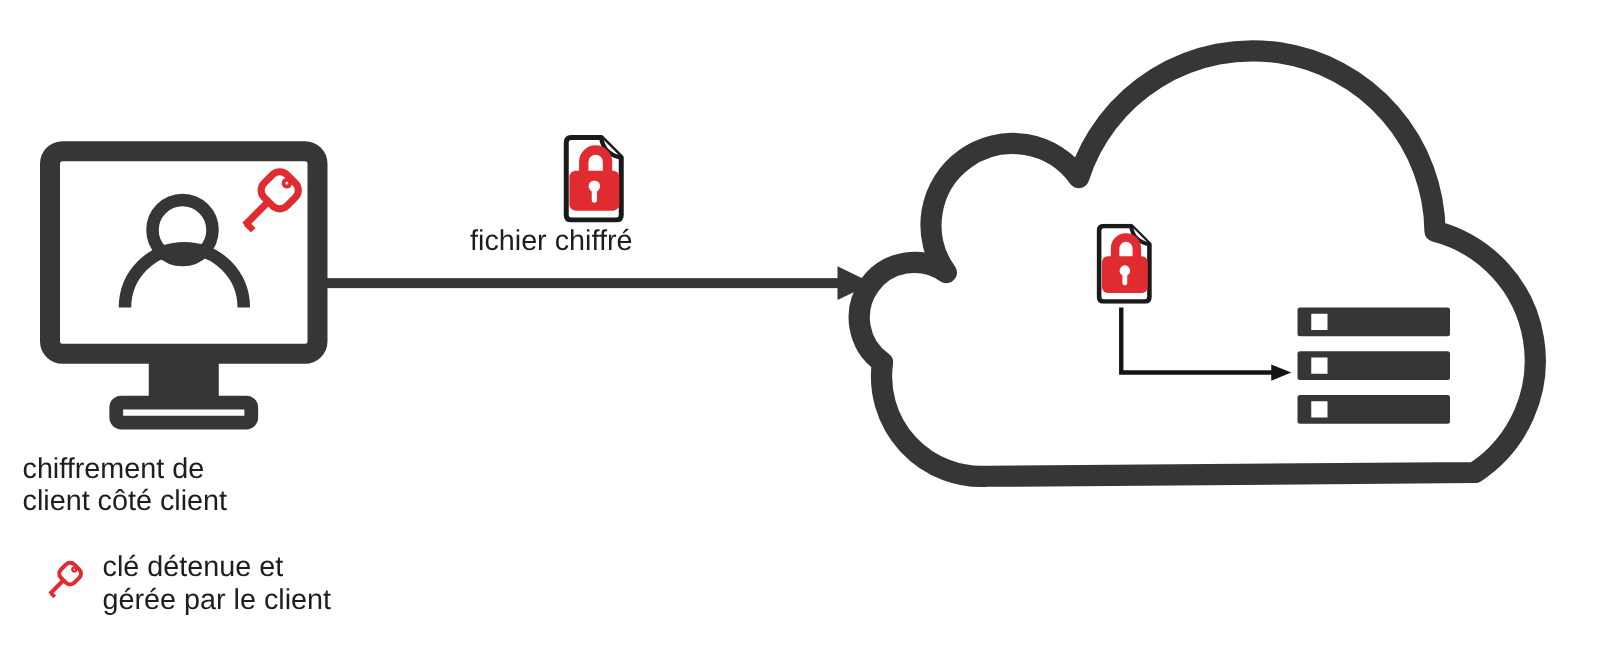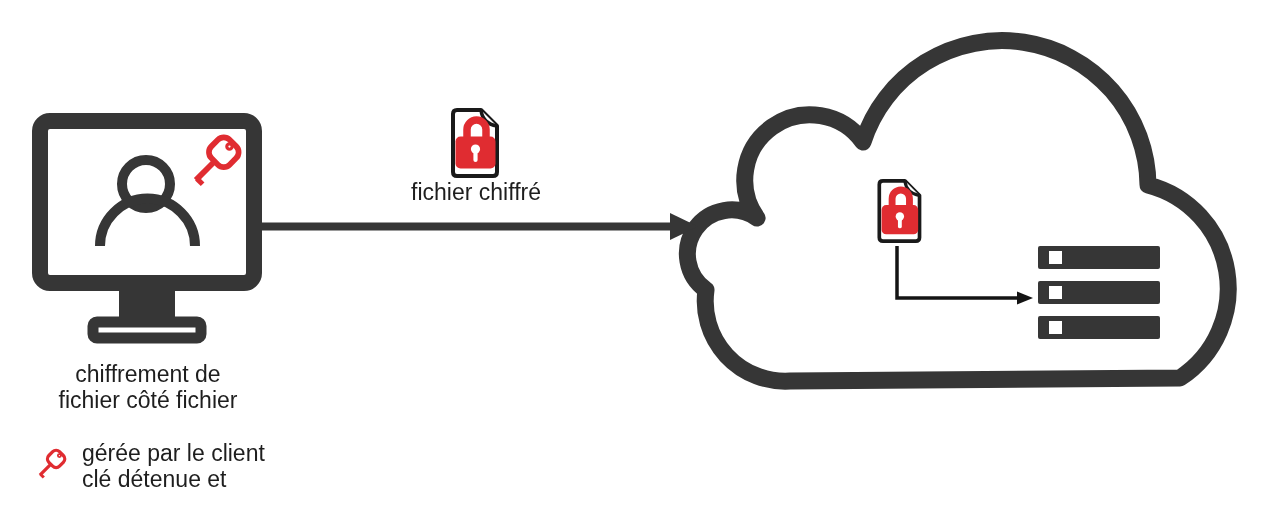--- a/index.html
+++ b/index.html
@@ -17,21 +17,21 @@
     overflow:hidden;
   }
   .stage svg{position:absolute;left:0;top:0;}
   .label{
     position:absolute;
     color:var(--ink);
     font-size:23px;
     line-height:26px;
     white-space:nowrap;
   }
-  .label.center{text-align:center;}
+  .label.center{}
 </style>
 </head>
 <body>
 
 <div class="stage">
 
   <svg width="1280" height="529" viewBox="0 0 1280 529" aria-hidden="true">
     <defs>
       <symbol id="sym-file-lock" viewBox="0 0 52 70">
         <path d="M33,2 H9 Q5,2 5,6 V64 Q5,68 9,68 H45 Q49,68 49,64 V18 Z" fill="#ffffff" stroke="#1a1a1a" stroke-width="4" stroke-linejoin="round"></path>
@@ -89,23 +89,23 @@
         <rect x="1038" y="316" width="122" height="23" rx="2" fill="#363636"></rect>
         <rect x="1049" y="321" width="13" height="13" fill="#ffffff"></rect>
       </g>
     </g>
 
     <use href="#sym-key" x="33" y="446" width="36" height="36"></use>
   </svg>
 
   <div class="label center" style="left:18px;top:361px;width:260px;">
     <div>chiffrement de</div>
-    <div>fichier côté fichier</div>
+    <div>client côté client</div>
   </div>
 
   <div class="label center" style="left:376px;top:179px;width:200px;">fichier chiffré</div>
 
   <div class="label" style="left:82px;top:440px;">
+    <div>clé détenue et</div>
     <div>gérée par le client</div>
-    <div>clé détenue et</div>
   </div>
 
 </div>
 
 </body></html>

